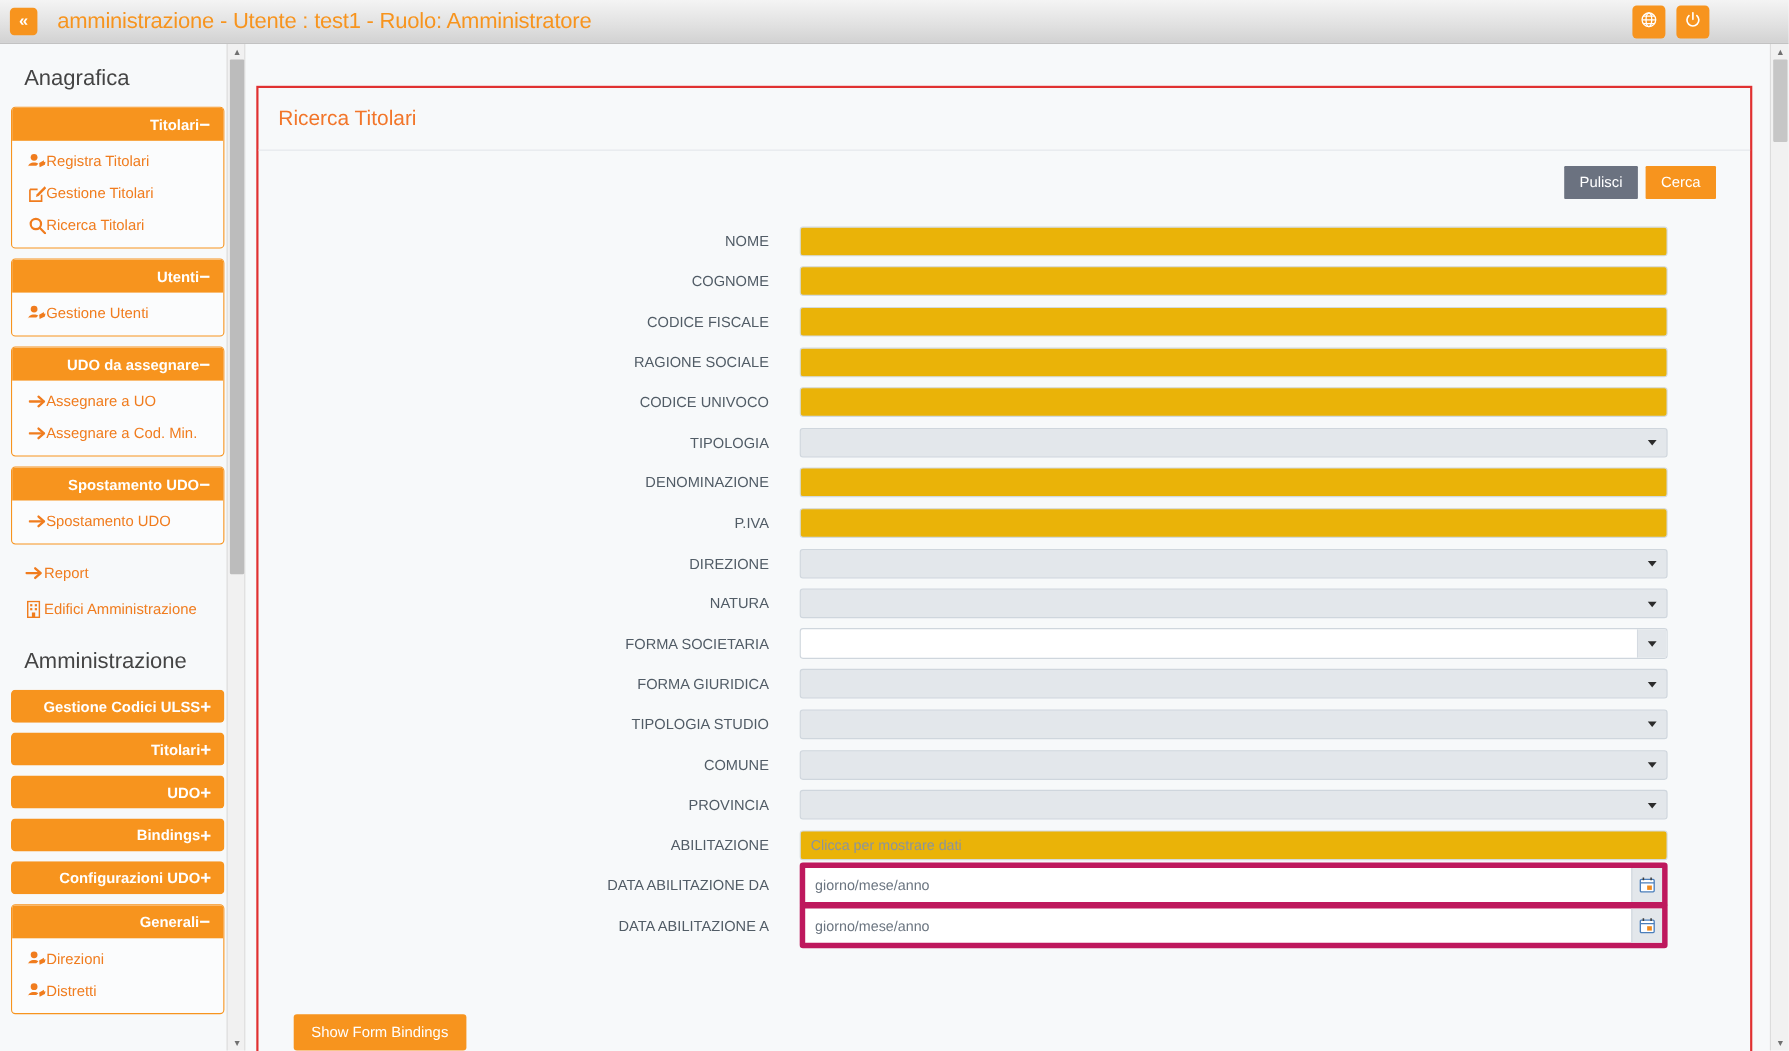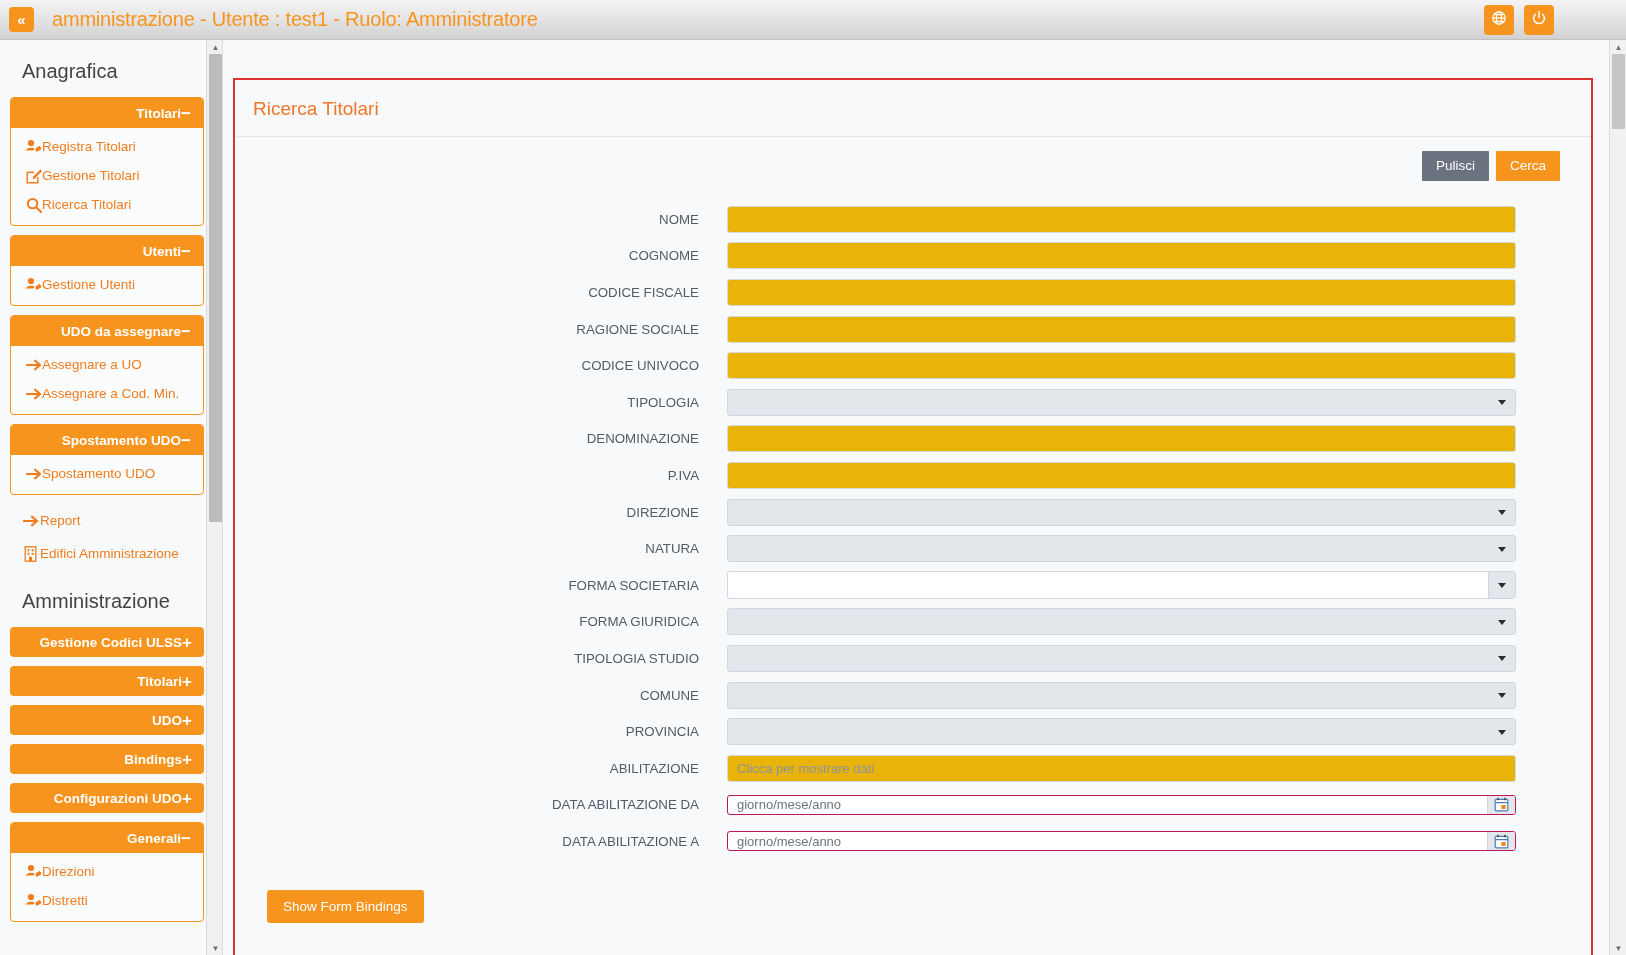--- a/index.html
+++ b/index.html
@@ -227,22 +227,22 @@
     display: flex; align-items: center; justify-content: center;
   }
   .combo .caret {
     width: 0; height: 0;
     border-left: 4.5px solid transparent;
     border-right: 4.5px solid transparent;
     border-top: 5px solid #2b2b2b;
   }
   
   .datewrap {
-    width: 100%; height: 20px;
-    border: 1px solid #be185d;
+    width: 100%; height: 41px;
+    border: 5px solid #be185d;
     border-radius: 3px;
     background: #fff;
     display: flex; align-items: stretch;
     overflow: hidden;
   }
   .datewrap input {
     flex: 1 1 auto;
     border: none; outline: none;
     background: transparent;
     font-size: 13px; color: #5a6570;
@@ -257,20 +257,21 @@
     display: flex; align-items: center; justify-content: center;
     cursor: pointer;
   }
   #bindbtn-wrap { margin-top: 30px; padding-left: 14px; }
   #bindbtn {
     background: #f7941e; color: #fff;
     border: none; border-radius: 3px;
     font-size: 13.5px; padding: 9px 16px;
     cursor: pointer;
     font-family: "Liberation Sans", sans-serif;
+    margin-top: 32px;
   }
   
   #win-scroll {
     position: absolute; right: 0; top: 40px;
     width: 17px; height: 915px;
     background: #f1f1f1; border-left: 1px solid #dcdcdc;
   }
   #win-thumb {
     position: absolute; left: 2px; top: 14px;
     width: 13px; height: 75px;

